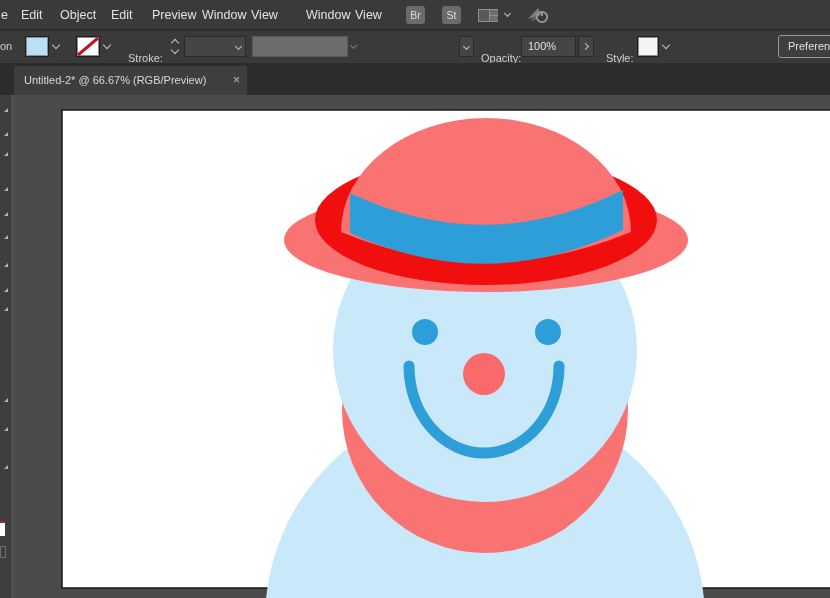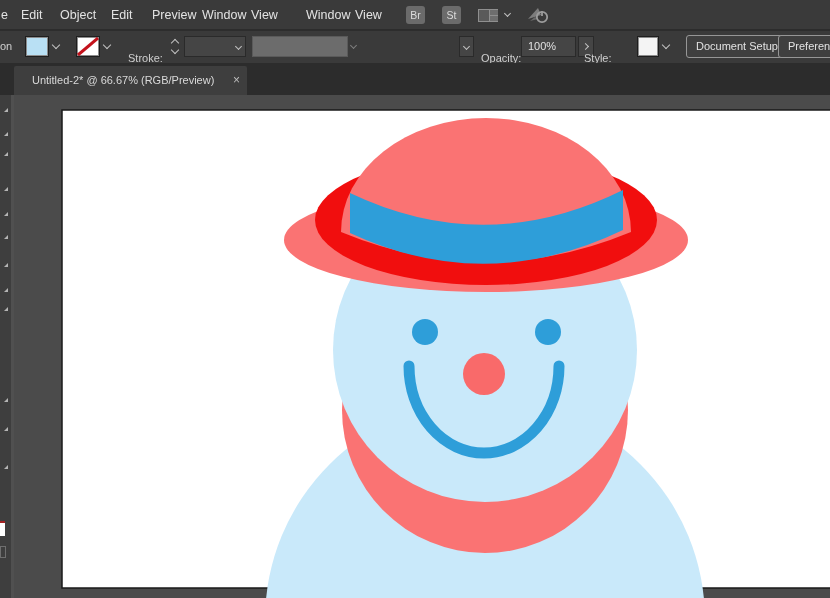--- a/index.html
+++ b/index.html
@@ -39,21 +39,21 @@
          border-right:1.6px solid #c2c2c2; border-bottom:1.6px solid #c2c2c2; }
   .stepper .up { top:2px;  transform:rotate(-135deg); }
   .stepper .dn { top:9px;  transform:rotate(45deg); }
 
   
   #tabbar { position:absolute; left:0; top:63px; width:830px; height:32px;
             background:#2c2c2c; }
   #doc-tab { position:absolute; left:14px; top:3px; width:233px; height:29px;
              background:#3e3e3e; border-radius:2px 2px 0 0; }
   #doc-tab .title { position:absolute; left:10px; top:8px; font-size:11px;
-                    color:#d9d9d9; white-space:nowrap;margin-left:8px; }
+                    color:#d9d9d9; white-space:nowrap; }
   #doc-tab .close { position:absolute; right:7px; top:7px; font-size:12px;
                     color:#bdbdbd; line-height:14px; }
 
   
   #canvas { position:absolute; left:0; top:95px; width:830px; height:503px;
             background:#4b4b4b; }
   #tools-sliver { position:absolute; left:0; top:0; width:11px; height:503px;
                   background:#3e3e3e; }
   #tools-edge { position:absolute; left:11px; top:0; width:3px; height:503px;
                 background:#505050; }
@@ -131,25 +131,24 @@
     <span class="field" style="left:459px; width:15px">
       <span class="chv chv-sm abs" style="left:4px; top:7px"></span>
     </span>
 
     <span class="cb-label" style="left:481px">Opacity:</span>
     <span class="field" style="left:521px; width:55px; line-height:19px; padding-left:6px; color:#e0e0e0">100%</span>
     <span class="field" style="left:578px; width:16px">
       <span class="chv chv-sm abs" style="left:4px; top:7px; transform:rotate(-45deg)"></span>
     </span>
 
-    <span class="cb-label" style="left:584px">Style:</span>
+    <span class="cb-label" style="left:606px">Style:</span>
     <span class="swatch" style="left:637px; width:22px; background:#f4f4f4"></span>
     <span class="chv chv-seg" style="left:663px"></span>
 
-    <span class="btn" style="left:686px">Document Setup</span>
     <span class="btn" style="left:778px; width:60px; overflow:hidden">Preferences</span>
   </div>
 
   <div id="tabbar">
     <div id="doc-tab">
       <span class="title">Untitled-2* @ 66.67% (RGB/Preview)</span>
       <span class="close">×</span>
     </div>
   </div>
 

